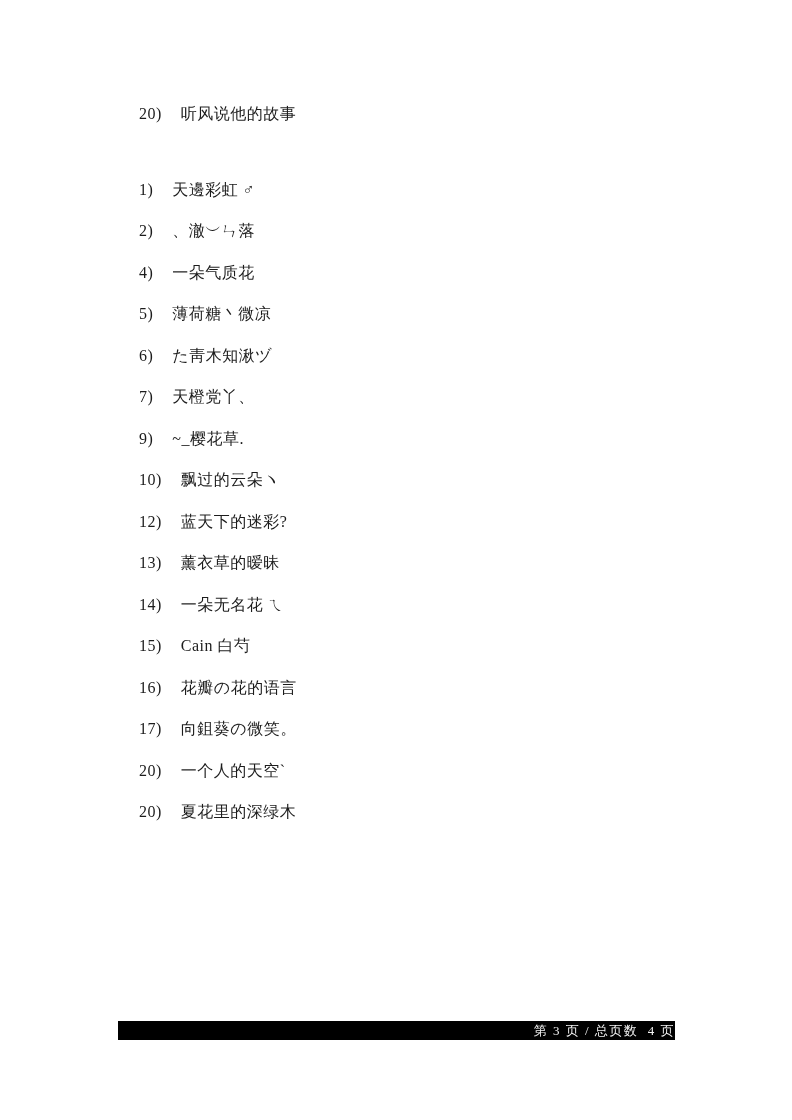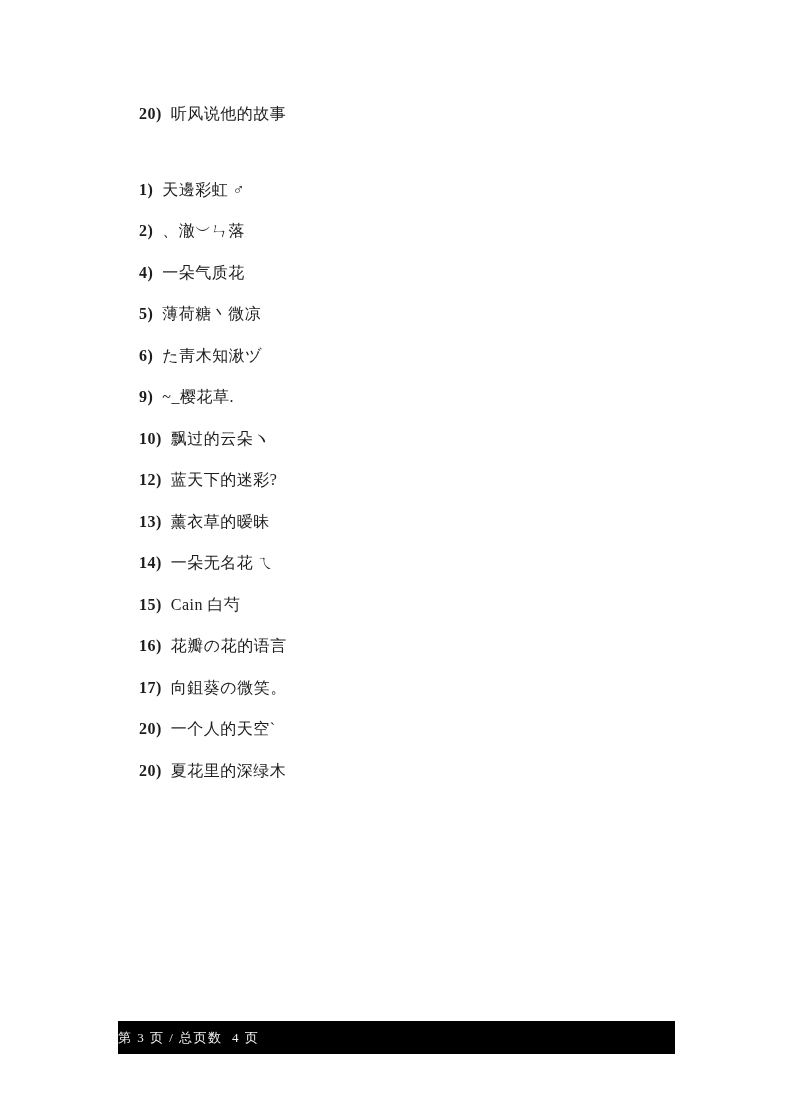--- a/index.html
+++ b/index.html
@@ -24,36 +24,35 @@
   }
   .row {
     height: 41.5px;
     font-size: 16px;
     line-height: 20px;
     white-space: pre;
     letter-spacing: 0.5px;
   }
   .row .num {
     display: inline-block;
-    margin-right: 9px;
-    font-weight: bold;
+    margin-right: 19px;
   }
   .gap {
     height: 34px;
   }
   .footer-bar {
     position: absolute;
     left: 118px;
     top: 1021px;
     width: 557px;
-    height: 33px;
+    height: 19px;
     background: #000000;
     display: flex;
     align-items: center;
-    justify-content: flex-start;
+    justify-content: flex-end;
   }
   .footer-text {
     color: #f2f2f2;
     font-size: 13px;
     letter-spacing: 1.5px;
     white-space: pre;
     font-family: "Liberation Serif", "DejaVu Serif", serif;
   }
 </style>
 </head>
@@ -64,20 +63,21 @@
 
     <div class="row"><span class="num">20)</span><span class="txt">听风说他的故事</span></div>
 
     <div class="gap"></div>
 
     <div class="row"><span class="num">1)</span><span class="txt">天邊彩虹 ♂</span></div>
     <div class="row"><span class="num">2)</span><span class="txt">、澈︶ㄣ落</span></div>
     <div class="row"><span class="num">4)</span><span class="txt">一朵气质花</span></div>
     <div class="row"><span class="num">5)</span><span class="txt">薄荷糖丶微凉</span></div>
     <div class="row"><span class="num">6)</span><span class="txt">た靑木知湫ヅ</span></div>
+    <div class="row"><span class="num">7)</span><span class="txt">天橙党丫、</span></div>
     <div class="row"><span class="num">9)</span><span class="txt">~_樱花草.</span></div>
     <div class="row"><span class="num">10)</span><span class="txt">飘过的云朵ヽ</span></div>
     <div class="row"><span class="num">12)</span><span class="txt">蓝天下的迷彩?</span></div>
     <div class="row"><span class="num">13)</span><span class="txt">薰衣草的暧昧</span></div>
     <div class="row"><span class="num">14)</span><span class="txt">一朵无名花 ㄟ</span></div>
     <div class="row"><span class="num">15)</span><span class="txt">Cain 白芍</span></div>
     <div class="row"><span class="num">16)</span><span class="txt">花瓣の花的语言</span></div>
     <div class="row"><span class="num">17)</span><span class="txt">向鉏葵の微笑。</span></div>
     <div class="row"><span class="num">20)</span><span class="txt">一个人的天空`</span></div>
     <div class="row"><span class="num">20)</span><span class="txt">夏花里的深绿木</span></div>

